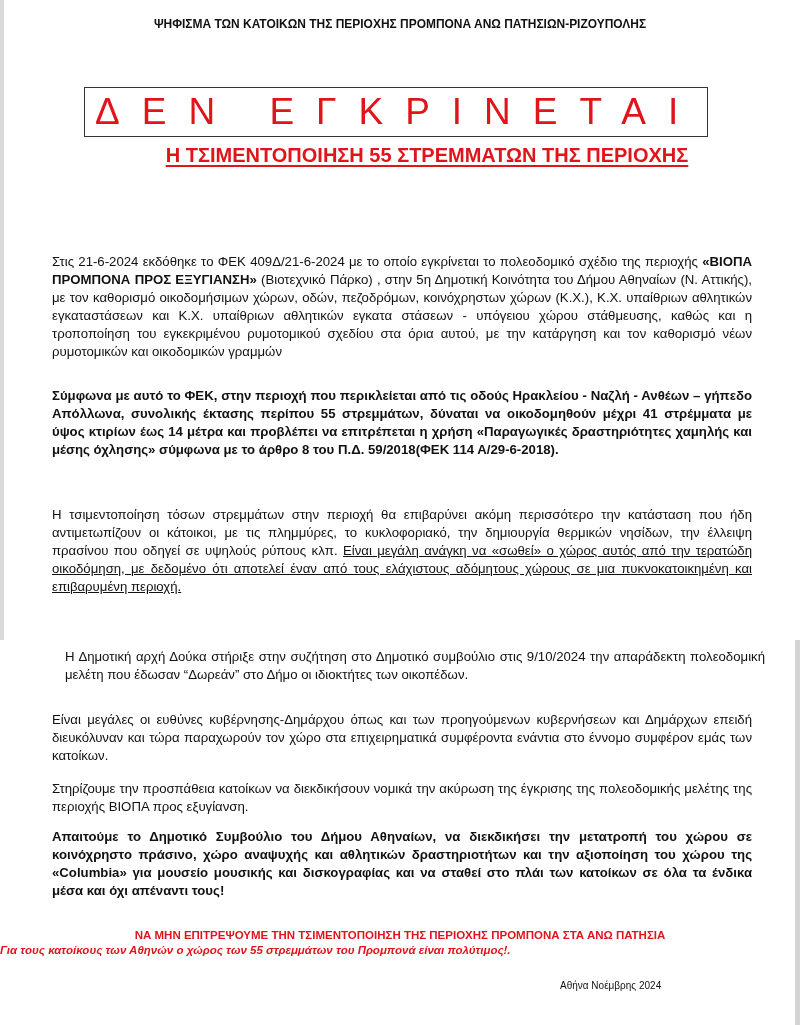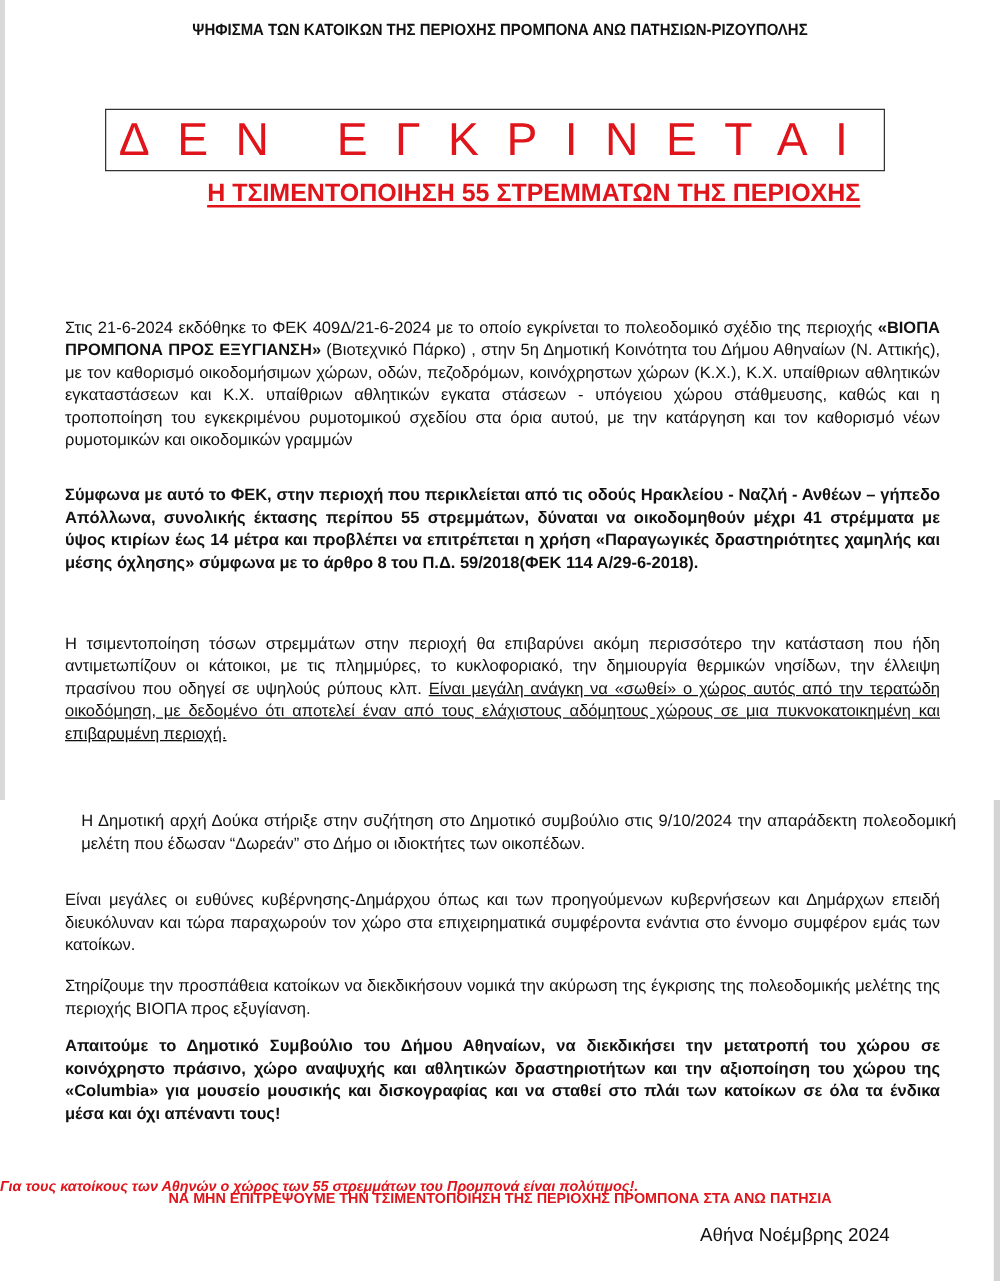--- a/index.html
+++ b/index.html
@@ -27,28 +27,28 @@
     }
     .headline span { text-decoration: underline; text-decoration-thickness: 2px; text-underline-offset: 3px; }
     .p {
       position: absolute; left: 52px; width: 700px;
       font-size: 13.2px; line-height: 18px; text-align: justify;
     }
     .p.bold { font-weight: bold; }
     .u { text-decoration: underline; }
     .red1 {
       position: absolute; top: 929px; left: 0; width: 800px; text-align: center;
-      color: #e0141b; font-weight: bold; font-size: 11.5px; margin-top: 24px;
+      color: #e0141b; font-weight: bold; font-size: 11.5px;
     }
     .red2 {
       position: absolute; top: 944px; left: 0; width: 716px; text-align: left;
       color: #e0141b; font-weight: bold; font-style: italic; font-size: 11.5px;
     }
     .sign {
-      position: absolute; top: 980px; left: 560px; font-size: 15px;
+      position: absolute; top: 980px; left: 560px; font-size: 10px;
     }
   </style>
 </head>
 <body>
 
 <div class="edge-left"></div>
 <div class="edge-right"></div>
 
 <div class="top-title">ΨΗΦΙΣΜΑ ΤΩΝ ΚΑΤΟΙΚΩΝ ΤΗΣ ΠΕΡΙΟΧΗΣ ΠΡΟΜΠΟΝΑ ΑΝΩ ΠΑΤΗΣΙΩΝ-ΡΙΖΟΥΠΟΛΗΣ</div>
 

